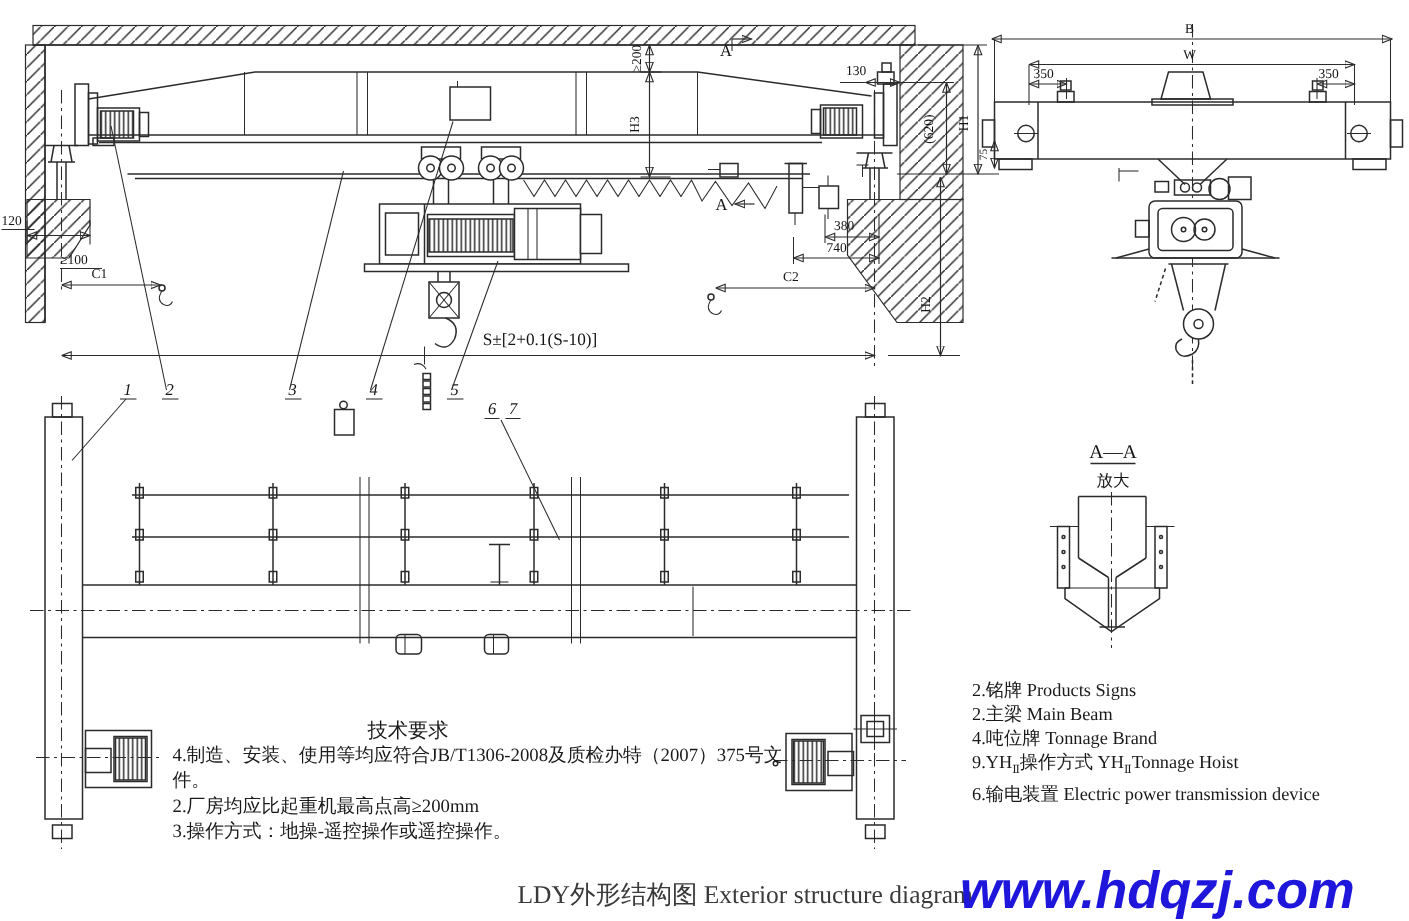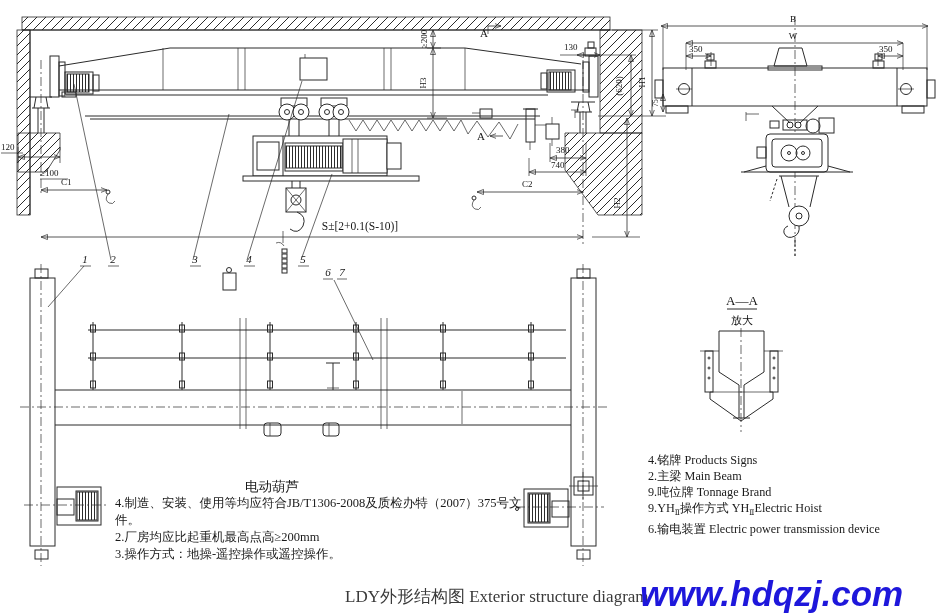--- a/index.html
+++ b/index.html
@@ -453,31 +453,31 @@
       <rect x="264" y="423" width="17" height="13" rx="3"></rect>
       <line x1="270" y1="423" x2="270" y2="436" class="t"></line>
       <rect x="323" y="423" width="16" height="13" rx="3"></rect>
       <line x1="329" y1="423" x2="329" y2="436" class="t"></line>
     </g>
   </g>
 </svg>
 
 
 <div class="blk" id="techreq">
-  <div class="tr-title">电动葫芦</div>
+  <div class="tr-title">技术要求</div>
   <div>4.制造、安装、使用等均应符合JB/T1306-2008及质检办特（2007）375号文件。</div>
   <div>2.厂房均应比起重机最高点高≥200mm</div>
   <div>3.操作方式：地操-遥控操作或遥控操作。</div>
 </div>
 
 <div class="blk" id="partslist">
-  <div>4.铭牌 Products Signs</div>
+  <div>2.铭牌 Products Signs</div>
   <div>2.主梁 Main Beam</div>
-  <div>9.吨位牌 Tonnage Brand</div>
-  <div><span>9.YH</span><sub>Ⅱ</sub><span>操作方式 YH</span><sub>Ⅱ</sub><span>Electric Hoist</span></div>
+  <div>4.吨位牌 Tonnage Brand</div>
+  <div><span>9.YH</span><sub>Ⅱ</sub><span>操作方式 YH</span><sub>Ⅱ</sub><span>Tonnage Hoist</span></div>
   <div>6.输电装置 Electric power transmission device</div>
 </div>
 
 <div class="blk" id="footer-title">LDY外形结构图 Exterior structure diagram</div>
 <div class="blk" id="website">www.hdqzj.com</div>
 
 
 
 
 </body></html>

